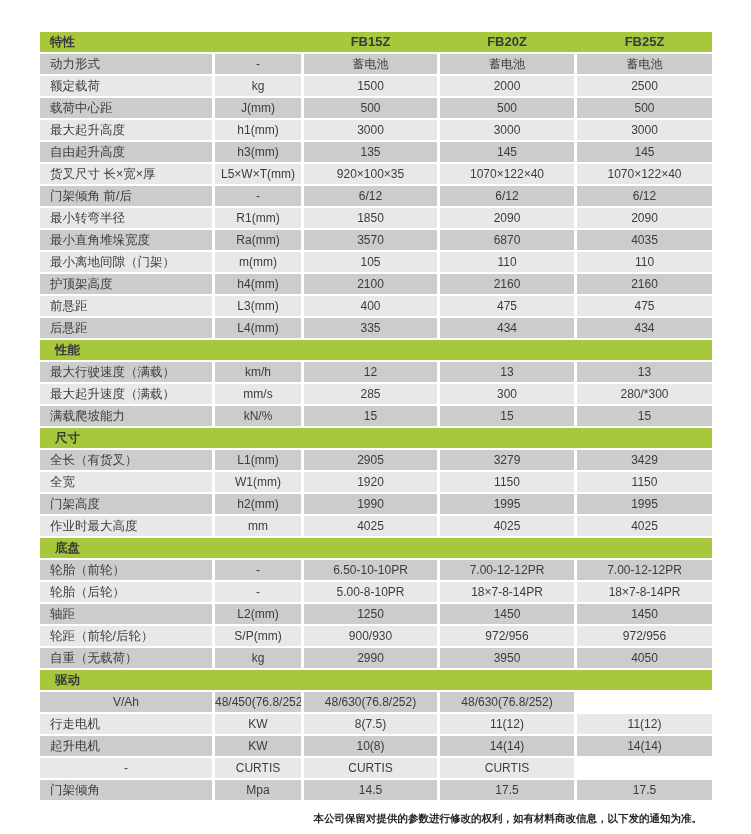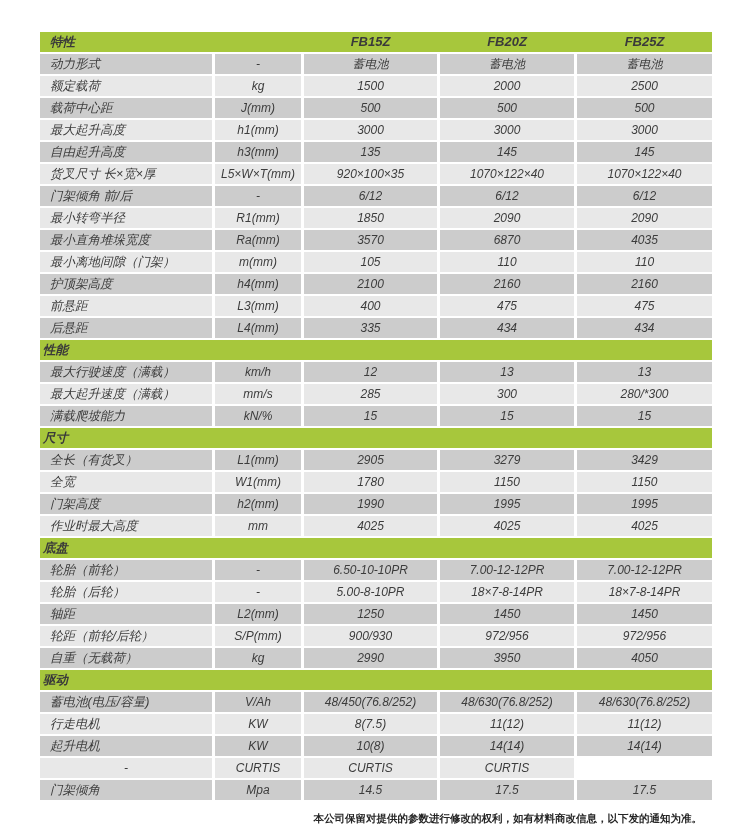--- a/index.html
+++ b/index.html
@@ -12,21 +12,20 @@
     width: 751px;
     height: 834px;
     position: relative;
     overflow: hidden;
   }
   .spec-table {
     position: absolute;
     left: 40px;
     top: 32px;
     width: 672px;
-    font-style: italic;
   }
   .row {
     display: grid;
     grid-template-columns: 172px 86px 133px 134px 135px;
     column-gap: 3px;
     height: 20px;
     margin-bottom: 2px;
   }
   .cell {
     height: 20px;
@@ -54,21 +53,21 @@
     font-size: 13px;
   }
   .section-row {
     height: 20px;
     line-height: 20px;
     margin-bottom: 2px;
     background: #a7c73c;
     font-weight: bold;
     font-size: 12.5px;
     color: #3a3a3a;
-    padding-left: 3px;
+    padding-left: 15px;
     box-sizing: border-box;
   }
   .footer-note {
     position: absolute;
     top: 812px;
     right: 49px;
     font-size: 10.5px;
     font-weight: bold;
     color: #262626;
     letter-spacing: 0;
@@ -203,21 +202,21 @@
       <div class="row mid">
         <div class="cell label">全长（有货叉）</div>
         <div class="cell">L1(mm)</div>
         <div class="cell">2905</div>
         <div class="cell">3279</div>
         <div class="cell">3429</div>
       </div>
       <div class="row lite">
         <div class="cell label">全宽</div>
         <div class="cell">W1(mm)</div>
-        <div class="cell">1780</div>
+        <div class="cell">1920</div>
         <div class="cell">1150</div>
         <div class="cell">1150</div>
       </div>
       <div class="row mid">
         <div class="cell label">门架高度</div>
         <div class="cell">h2(mm)</div>
         <div class="cell">1990</div>
         <div class="cell">1995</div>
         <div class="cell">1995</div>
       </div>
@@ -259,21 +258,20 @@
       </div>
       <div class="row mid">
         <div class="cell label">自重（无载荷）</div>
         <div class="cell">kg</div>
         <div class="cell">2990</div>
         <div class="cell">3950</div>
         <div class="cell">4050</div>
       </div>
       <div class="section-row">驱动</div>
       <div class="row mid">
-        <div class="cell label">蓄电池(电压/容量)</div>
         <div class="cell">V/Ah</div>
         <div class="cell">48/450(76.8/252)</div>
         <div class="cell">48/630(76.8/252)</div>
         <div class="cell">48/630(76.8/252)</div>
       </div>
       <div class="row lite">
         <div class="cell label">行走电机</div>
         <div class="cell">KW</div>
         <div class="cell">8(7.5)</div>
         <div class="cell">11(12)</div>

